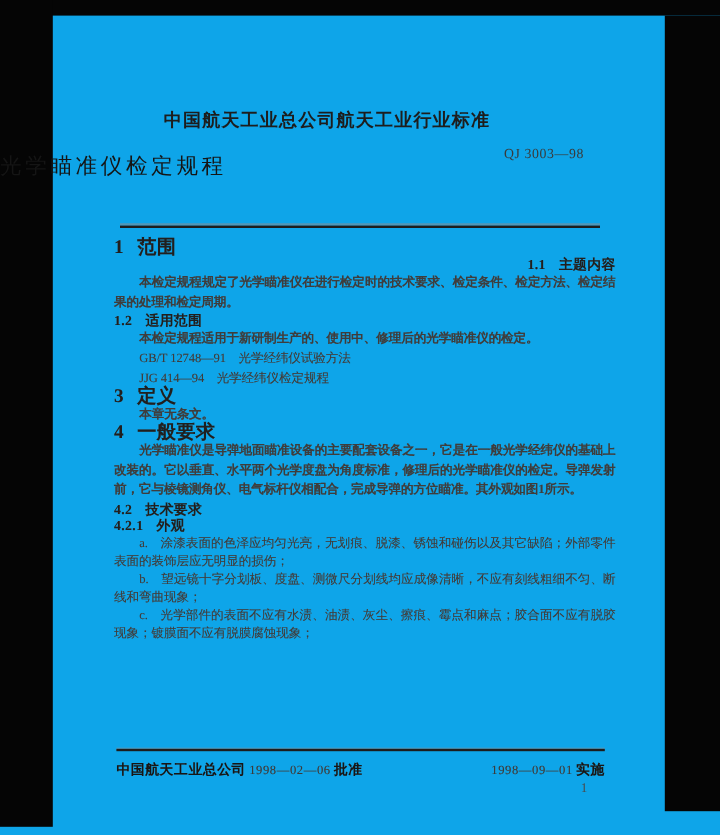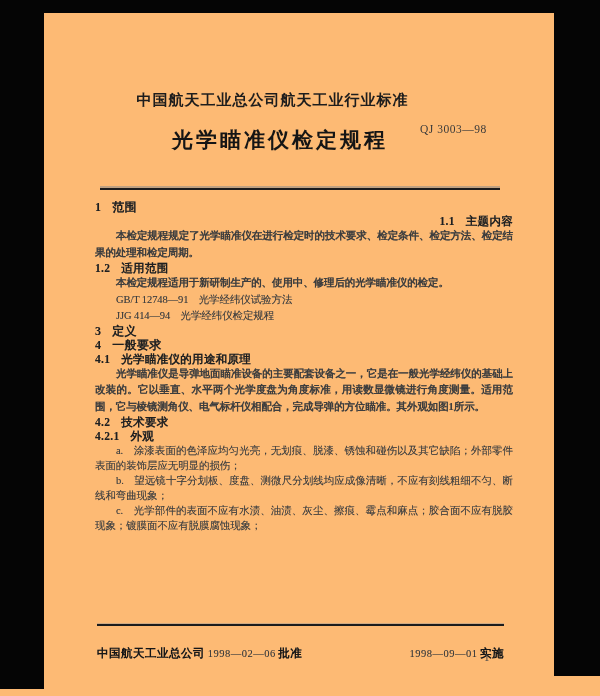--- a/index.html
+++ b/index.html
@@ -1,19 +1,19 @@
 <!DOCTYPE html>
 <html><head>
 <meta charset="utf-8">
 <style>
   html,body{margin:0;padding:0;background:#ffffff;}
   .scan{
     position:relative;
     width:600px;height:696px;
-    background:#fdba74;
+    background:#0ea5e9;
     overflow:hidden;
     font-family:"Liberation Serif","DejaVu Serif",serif;
   }
   
   .edge{position:absolute;background:#050505;}
   .edge-top{left:0;top:0;width:600px;height:13px;}
   .edge-left{left:0;top:0;width:44px;height:689px;}
   .edge-right{left:554px;top:13px;width:46px;height:663px;}
 
   
@@ -22,37 +22,37 @@
     text-align:center;
     font-weight:bold;font-size:15px;letter-spacing:1px;color:#1d1d1d;
     white-space:nowrap;
   }
   .std-no{
     position:absolute;left:420px;top:123px;
     font-size:11.5px;color:#3a3a3a;letter-spacing:0.5px;white-space:nowrap;
   }
   .doc-title{
     position:absolute;left:0;top:126px;width:560px;
-    text-align:center;
-    font-weight:bold;font-size:21px;letter-spacing:3px;color:#151515;
+    text-align:left;
+    font-weight:normal;font-size:18px;letter-spacing:3px;color:#151515;
     white-space:nowrap;
   }
   .rule{position:absolute;background:#1c1c1c;}
   .rule-top{left:100px;top:188px;width:400px;height:2px;box-shadow:0 -2px 0 rgba(140,140,140,.55);}
   .rule-bottom{left:97px;top:624px;width:407px;height:2px;box-shadow:0 -1px 0 rgba(150,150,150,.45);}
 
   
   .body{
     position:absolute;left:95px;top:200px;width:418px;
     color:#3d3d3d;font-size:10.5px;letter-spacing:-0.1px;
     text-shadow:0 0 .5px rgba(90,90,90,.55);
   }
   .body p{margin:0;}
   .h1,.h2{font-weight:bold;color:#1f1f1f;white-space:nowrap;letter-spacing:.3px;}
-  .h1{font-size:12px;line-height:14px;}
+  .h1{font-size:16px;line-height:14px;}
   .h2{font-size:11.5px;line-height:14px;}
   .h1 .num,.h2 .num{display:inline-block;margin-right:11px;}
   .para{line-height:16.5px;text-indent:21px;text-align:justify;font-weight:bold;}
   .ref{line-height:16px;text-indent:21px;white-space:nowrap;}
   .list{line-height:15px;text-indent:21px;text-align:justify;}
 
   .mt-s1{margin-top:3px;}
   .mt-s1_1{margin-top:10px;text-align:right;}
   .mt-p1_1{margin-top:3px;}
   .mt-s1_2{margin-top:1px;}
@@ -69,21 +69,20 @@
   .mt-item_a{margin-top:2px;}
   .mt-item_b{margin-top:0;}
   .mt-item_c{margin-top:0;}
 
   
   .footer-row{
     position:absolute;left:97px;top:634px;width:407px;
     display:flex;justify-content:space-between;align-items:baseline;
     color:#3a3a3a;font-size:10.5px;white-space:nowrap;
     text-shadow:0 0 .5px rgba(90,90,90,.5);
-    margin-top:12px;
   }
   .footer-row b{font-size:11.5px;color:#161616;letter-spacing:.5px;}
   .footer-row .date{letter-spacing:.5px;}
   .page-no{
     position:absolute;left:484px;top:651px;
     font-size:11px;color:#4a4a4a;
   }
 </style>
 </head>
 <body>
@@ -105,25 +104,25 @@
     <p class="h2 mt-s1_1"><span class="num">1.1</span><span>主题内容</span></p>
     <p class="para mt-p1_1">本检定规程规定了光学瞄准仪在进行检定时的技术要求、检定条件、检定方法、检定结果的处理和检定周期。</p>
 
     <p class="h2 mt-s1_2"><span class="num">1.2</span><span>适用范围</span></p>
     <p class="para mt-p1_2">本检定规程适用于新研制生产的、使用中、修理后的光学瞄准仪的检定。</p>
 
     <p class="ref mt-ref1">GB/T 12748—91　光学经纬仪试验方法</p>
     <p class="ref">JJG 414—94　光学经纬仪检定规程</p>
 
     <p class="h1 mt-s3"><span class="num">3</span><span>定义</span></p>
+    <p class="para mt-p3">本章无条文。</p>
 
     <p class="h1 mt-s4"><span class="num">4</span><span>一般要求</span></p>
 
-    <p class="h2 mt-s4_1"><span class="num">4.1</span><span>光学瞄准仪的用途和原理</span></p>
-    <p class="para mt-p4_1">光学瞄准仪是导弹地面瞄准设备的主要配套设备之一，它是在一般光学经纬仪的基础上改装的。它以垂直、水平两个光学度盘为角度标准，用读数显微镜进行角度测量。适用范围，它与棱镜测角仪、电气标杆仪相配合，完成导弹的方位瞄准。其外观如图1所示。</p>
+    <p class="para mt-p4_1">光学瞄准仪是导弹地面瞄准设备的主要配套设备之一，它是在一般光学经纬仪的基础上改装的。它以垂直、水平两个光学度盘为角度标准，修理后的光学瞄准仪的检定。导弹发射前，它与棱镜测角仪、电气标杆仪相配合，完成导弹的方位瞄准。其外观如图1所示。</p>
 
     <p class="h2 mt-s4_2"><span class="num">4.2</span><span>技术要求</span></p>
     <p class="h2 mt-s4_2_1"><span class="num">4.2.1</span><span>外观</span></p>
     <p class="list mt-item_a">a.　涂漆表面的色泽应均匀光亮，无划痕、脱漆、锈蚀和碰伤以及其它缺陷；外部零件表面的装饰层应无明显的损伤；</p>
     <p class="list mt-item_b">b.　望远镜十字分划板、度盘、测微尺分划线均应成像清晰，不应有刻线粗细不匀、断线和弯曲现象；</p>
     <p class="list mt-item_c">c.　光学部件的表面不应有水渍、油渍、灰尘、擦痕、霉点和麻点；胶合面不应有脱胶现象；镀膜面不应有脱膜腐蚀现象；</p>
   </div>
 
   <div class="rule rule-bottom"></div>
 

